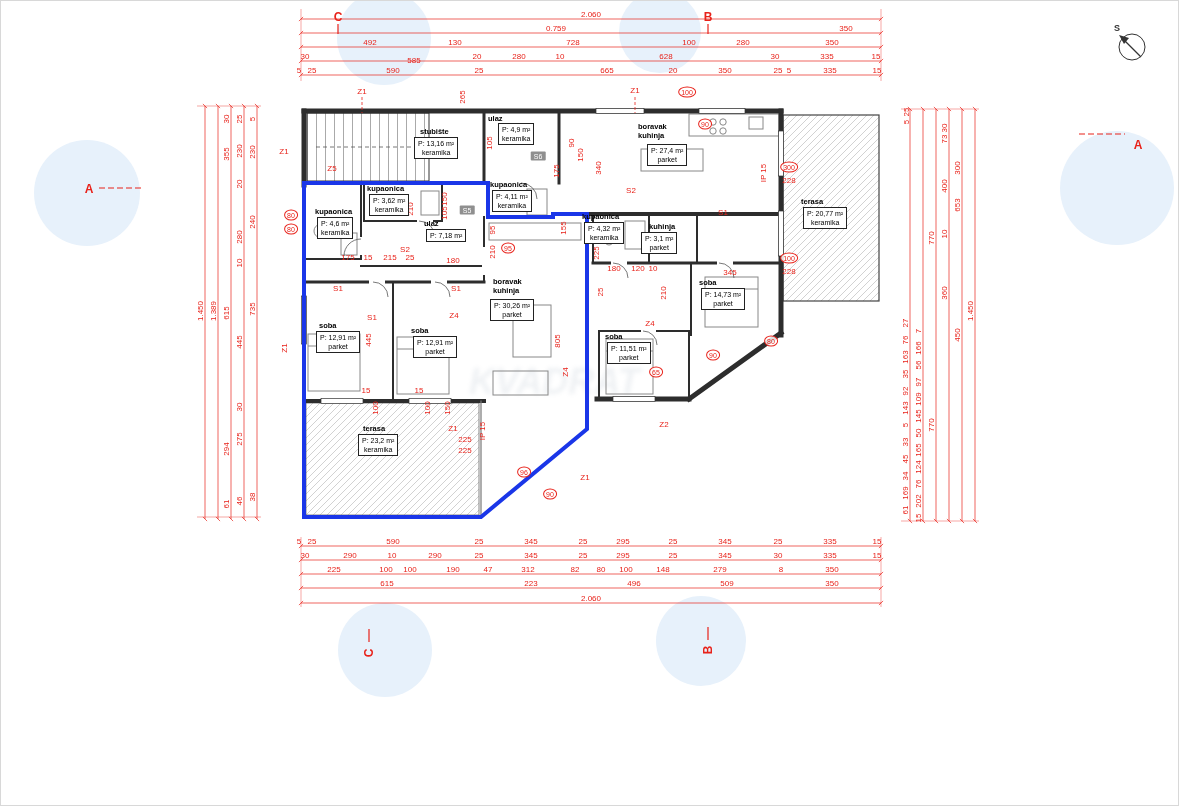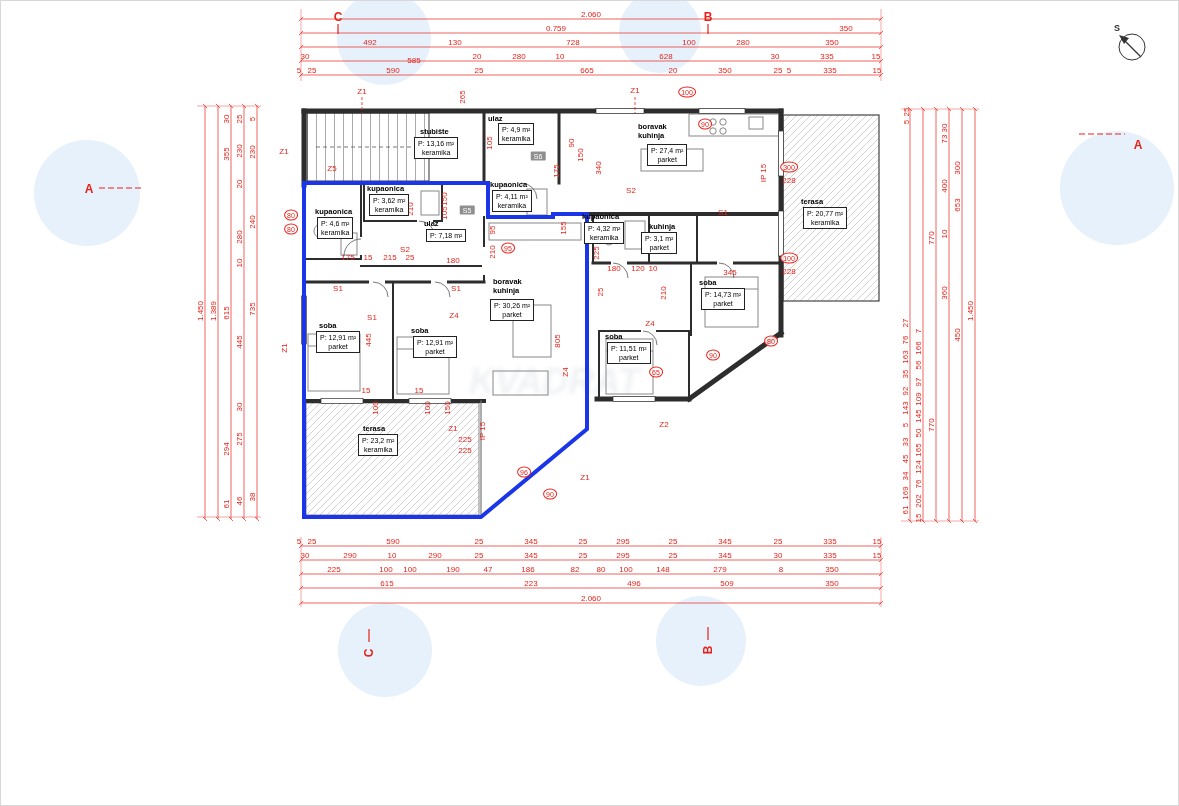--- a/index.html
+++ b/index.html
@@ -228,21 +228,21 @@
       <span class="ann" style="left: 518px; top: 56px;">280</span>
       <span class="ann" style="left: 559px; top: 56px;">10</span>
       <span class="ann" style="left: 665px; top: 56px;">628</span>
       <span class="ann" style="left: 774px; top: 56px;">30</span>
       <span class="ann" style="left: 826px; top: 56px;">335</span>
       <span class="ann" style="left: 875px; top: 56px;">15</span>
       <span class="ann" style="left: 298px; top: 70px;">5</span>
       <span class="ann" style="left: 311px; top: 70px;">25</span>
       <span class="ann" style="left: 392px; top: 70px;">590</span>
       <span class="ann" style="left: 478px; top: 70px;">25</span>
-      <span class="ann" style="left: 586px; top: 70px;">665</span>
+      <span class="ann" style="left: 606px; top: 70px;">665</span>
       <span class="ann" style="left: 672px; top: 70px;">20</span>
       <span class="ann" style="left: 724px; top: 70px;">350</span>
       <span class="ann" style="left: 777px; top: 70px;">25</span>
       <span class="ann" style="left: 788px; top: 70px;">5</span>
       <span class="ann" style="left: 829px; top: 70px;">335</span>
       <span class="ann" style="left: 876px; top: 70px;">15</span>
       <span class="ann" style="left: 298px; top: 541px;">5</span>
       <span class="ann" style="left: 311px; top: 541px;">25</span>
       <span class="ann" style="left: 392px; top: 541px;">590</span>
       <span class="ann" style="left: 478px; top: 541px;">25</span>
@@ -265,21 +265,21 @@
       <span class="ann" style="left: 672px; top: 555px;">25</span>
       <span class="ann" style="left: 724px; top: 555px;">345</span>
       <span class="ann" style="left: 777px; top: 555px;">30</span>
       <span class="ann" style="left: 829px; top: 555px;">335</span>
       <span class="ann" style="left: 876px; top: 555px;">15</span>
       <span class="ann" style="left: 333px; top: 569px;">225</span>
       <span class="ann" style="left: 385px; top: 569px;">100</span>
       <span class="ann" style="left: 409px; top: 569px;">100</span>
       <span class="ann" style="left: 452px; top: 569px;">190</span>
       <span class="ann" style="left: 487px; top: 569px;">47</span>
-      <span class="ann" style="left: 527px; top: 569px;">186</span>
+      <span class="ann" style="left: 527px; top: 569px;">312</span>
       <span class="ann" style="left: 574px; top: 569px;">82</span>
       <span class="ann" style="left: 600px; top: 569px;">80</span>
       <span class="ann" style="left: 625px; top: 569px;">100</span>
       <span class="ann" style="left: 662px; top: 569px;">148</span>
       <span class="ann" style="left: 719px; top: 569px;">279</span>
       <span class="ann" style="left: 780px; top: 569px;">8</span>
       <span class="ann" style="left: 831px; top: 569px;">350</span>
       <span class="ann" style="left: 386px; top: 583px;">615</span>
       <span class="ann" style="left: 530px; top: 583px;">223</span>
       <span class="ann" style="left: 633px; top: 583px;">496</span>

